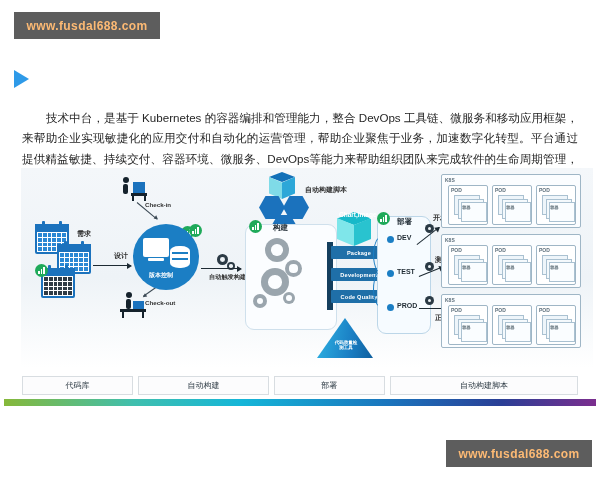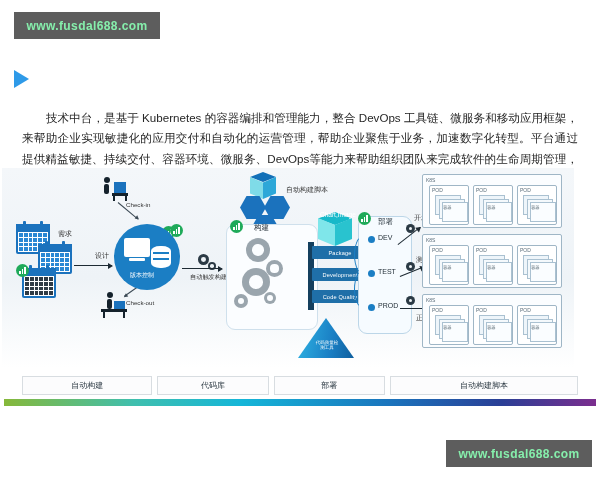--- a/index.html
+++ b/index.html
@@ -2,43 +2,44 @@
 <html><head>
 <meta charset="utf-8">
 <style>
   html,body{margin:0;padding:0;}
   body{
     width:600px;height:480px;background:#ffffff;
     font-family:"Liberation Sans","DejaVu Sans",sans-serif;
     position:relative;overflow:hidden;
   }
   .wm{
-    position:absolute;background:#5d5d5d;color:#86efac;
+    position:absolute;background:#5d5d5d;color:#fdba74;
     font-size:12px;letter-spacing:.4px;font-weight:600;
     display:flex;align-items:center;justify-content:center;
   }
   #wm-top{left:14px;top:12px;width:146px;height:27px;}
   #wm-bot{left:446px;top:440px;width:146px;height:27px;}
 
   
   #title-row{position:absolute;left:14px;top:70px;display:flex;align-items:center;gap:9px;}
   #title-arrow{width:0;height:0;border-top:9px solid transparent;border-bottom:9px solid transparent;
                border-left:15px solid #2e9ae8;}
   #title-text{font-size:15px;font-weight:bold;color:#1a1a1a;letter-spacing:.5px;}
 
   
   #para{
     position:absolute;left:22px;top:96px;width:556px;
     font-size:11.6px;line-height:20.5px;color:#262626;text-align:justify;text-indent:24px;
   }
 
   
   #canvas{
-    position:absolute;left:2px;top:168px;width:572px;height:200px;
+    position:absolute;left:21px;top:168px;width:572px;height:200px;
     background:linear-gradient(180deg,#f4f7fa 0%,#eef3f7 55%,#ffffff 100%);
+    font-weight:bold;
   }
   .lab{position:absolute;font-size:6.2px;color:#333;white-space:nowrap;line-height:1;}
   .labw{position:absolute;font-size:6px;color:#fff;white-space:nowrap;line-height:1;}
   .labb{position:absolute;font-size:6.5px;color:#1e2a33;white-space:nowrap;line-height:1;}
 
   
   .cal{position:absolute;width:34px;height:30px;background:#1b72bd;border-radius:2px;}
   .cal .hd{height:6px;background:#1b72bd;position:relative;}
   .cal .hd:before,.cal .hd:after{content:"";position:absolute;top:-3px;width:3px;height:5px;background:#1b72bd;border-radius:1px;}
   .cal .hd:before{left:7px;} .cal .hd:after{right:7px;}
@@ -402,27 +403,27 @@
       </div>
     <div class="pod" style="left:94px;">
         <span class="t">POD</span>
         <span class="ctr"></span>
         <span class="cl">容器</span>
       </div>
   </div>
 </div>
 
 <div id="legend">
+  <div class="cell" style="flex:17">
+      <span>代码库</span>
+    </div>
   <div class="cell" style="flex:20">
       <span>自动构建</span>
     </div>
   <div class="cell" style="flex:17">
-      <span>代码库</span>
-    </div>
-  <div class="cell" style="flex:17">
       <span>部署</span>
     </div>
   <div class="cell" style="flex:29">
       <span>自动构建脚本</span>
     </div>
 </div>
 
 <div id="gbar"></div>
 
 </body></html>

